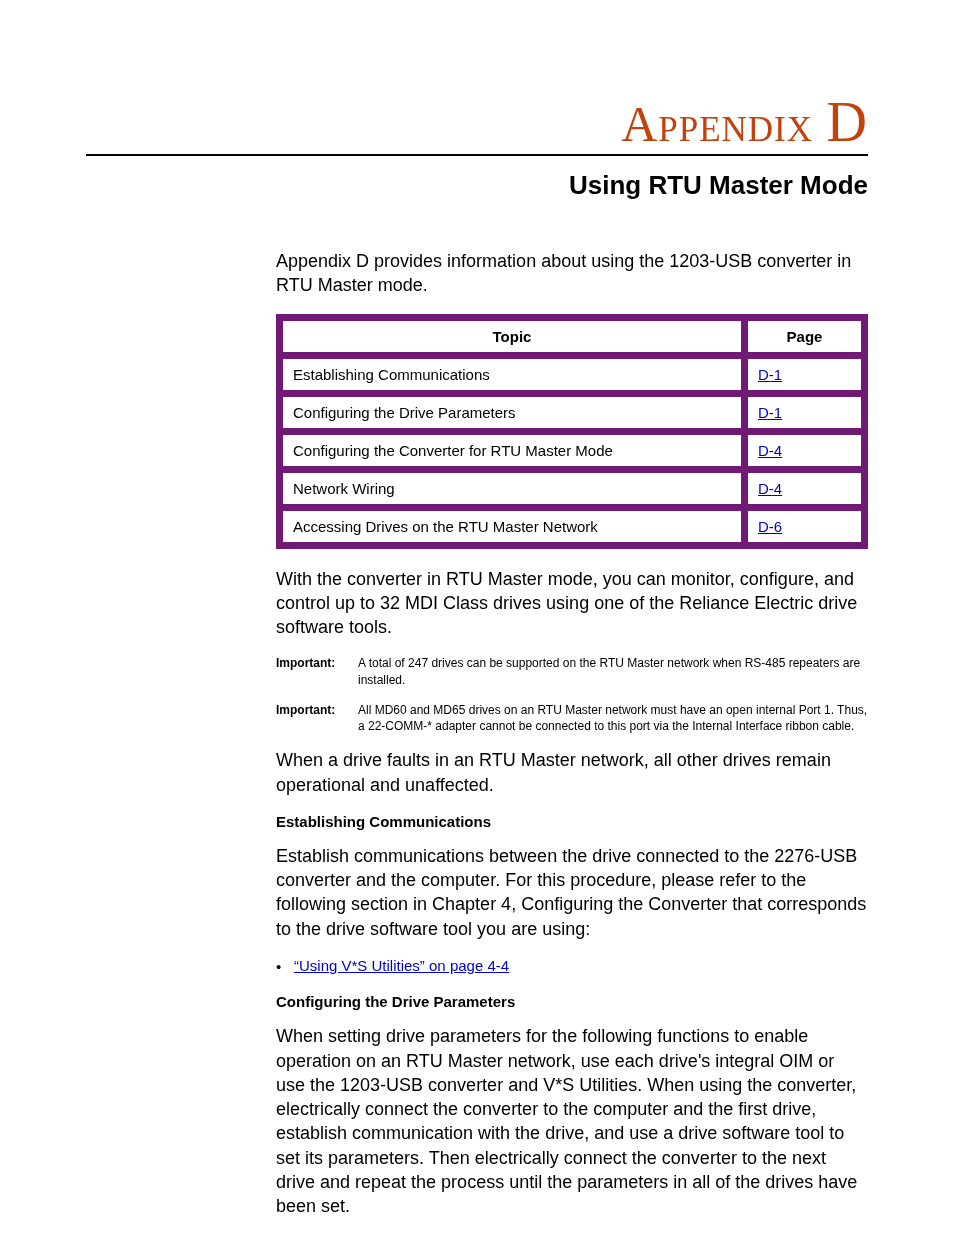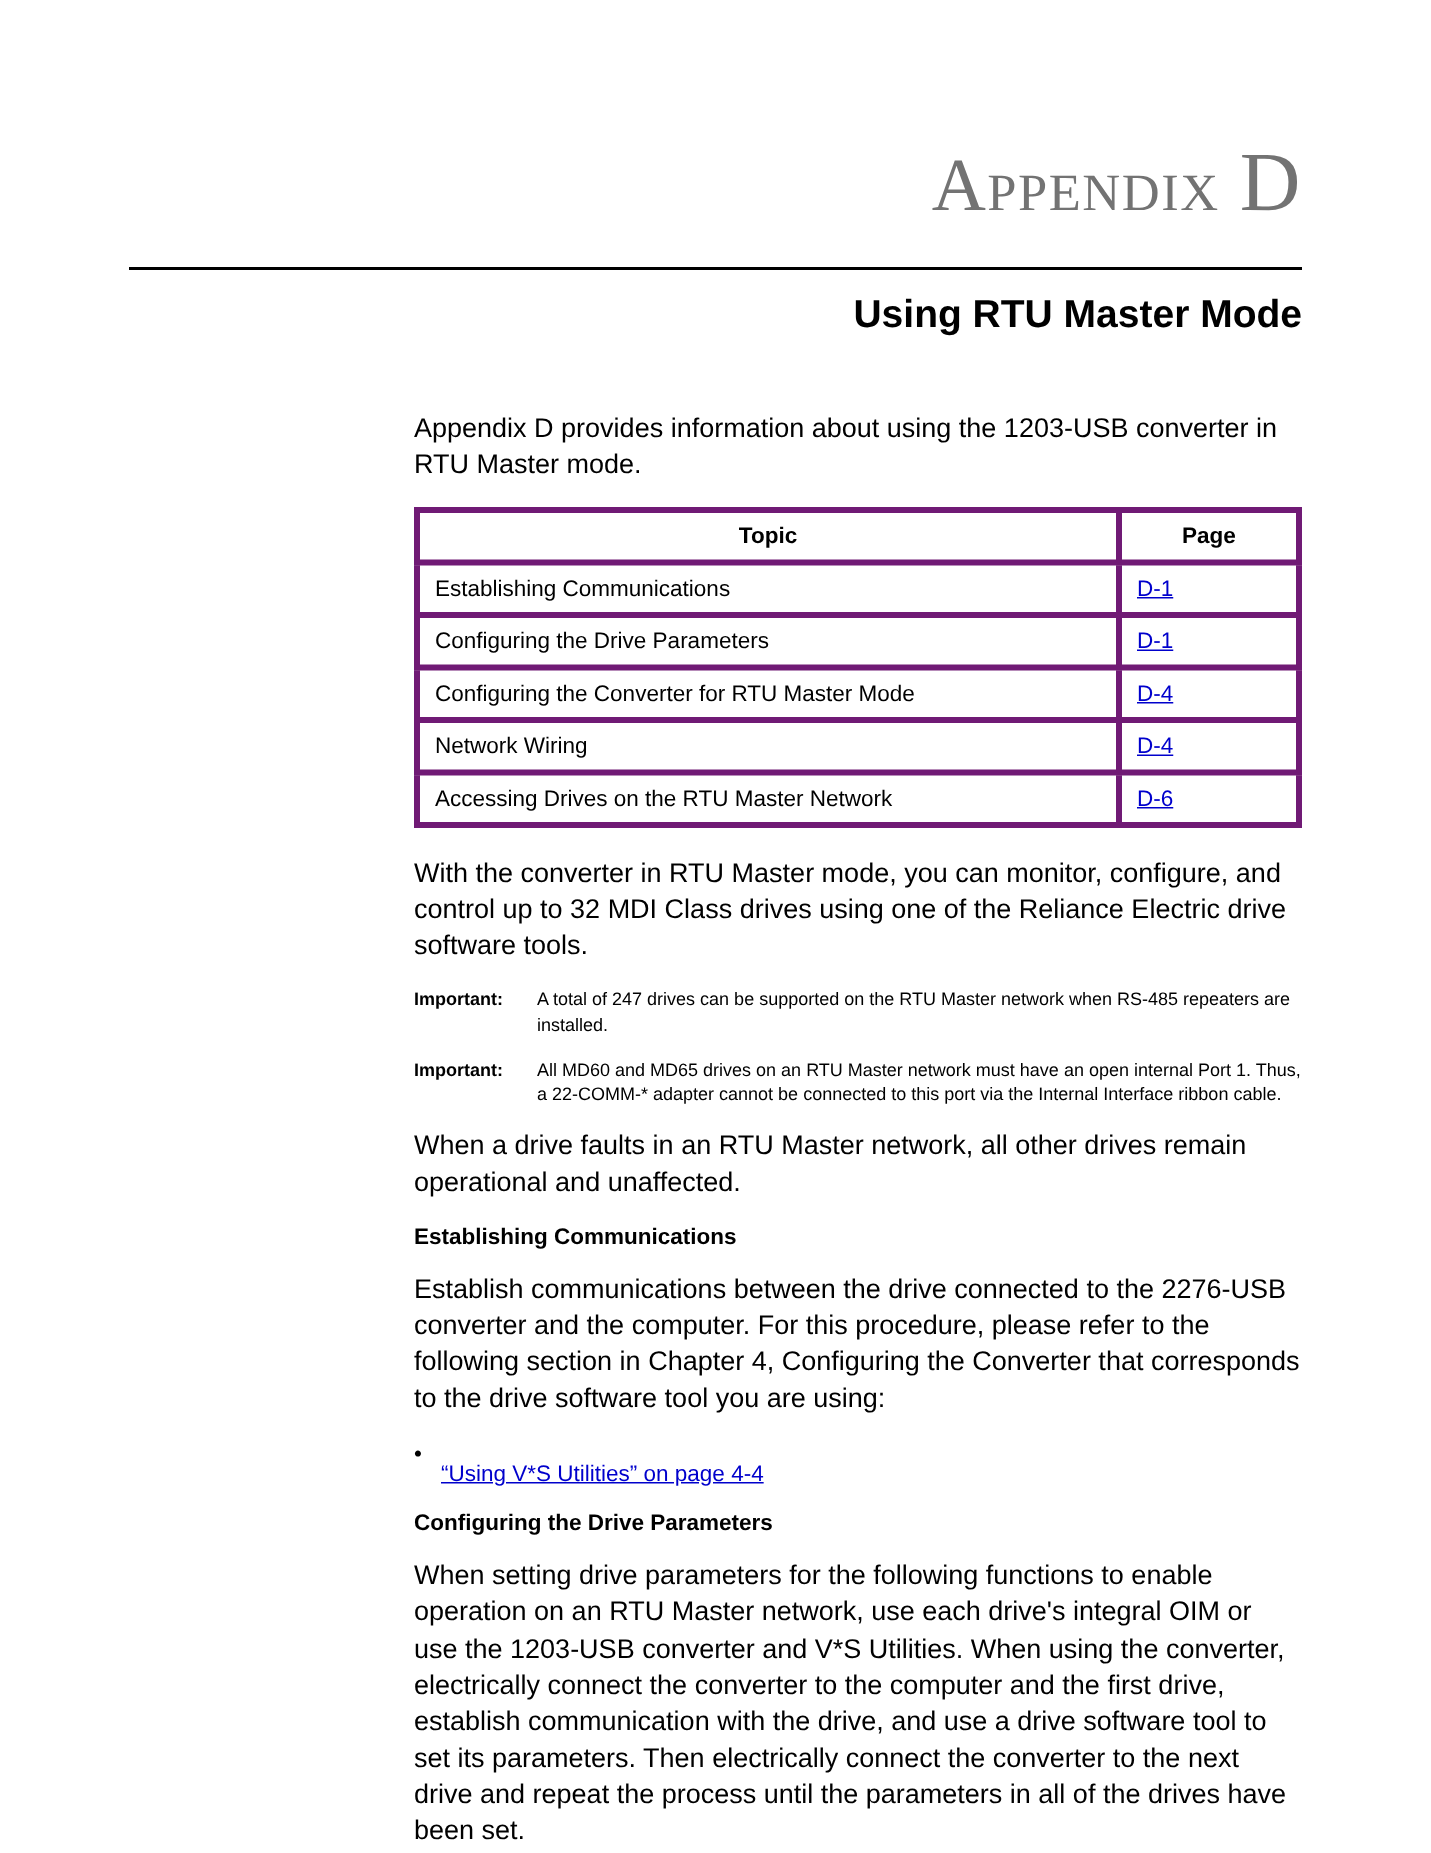--- a/index.html
+++ b/index.html
@@ -10,24 +10,24 @@
     color: #000;
     width: 954px;
   }
   .page {
     padding: 90px 86px 40px 86px;
     box-sizing: border-box;
   }
   .appendix-title {
     text-align: right;
     font-family: "Times New Roman", Times, serif;
-    color: #737373;
+    color: #c2410c;
     font-size: 50px;
     letter-spacing: 1px;
-    margin: 0 0 24px 0;
+    margin: 0 0 0 0;
     font-weight: 400;
   }
   .appendix-title .big {
     font-size: 56px;
   }
   .hr {
     border: none;
     border-top: 2px solid #000;
     margin: 0;
   }
@@ -46,21 +46,21 @@
     line-height: 1.35;
     margin: 0 0 16px 0;
   }
   .toc {
     border-collapse: collapse;
     width: 100%;
     margin: 6px 0 18px 0;
     font-size: 15px;
   }
   .toc th, .toc td {
-    border: 4px solid #701a75;
+    border: 7px solid #701a75;
     padding: 7px 10px;
     text-align: left;
     vertical-align: middle;
     margin-left: 24px;
   }
   .toc th {
     font-weight: bold;
     text-align: center;
     background: #fff;
   }
@@ -97,21 +97,20 @@
   }
   .bullet-row .dot {
     color: #000;
     flex: 0 0 18px;
     font-size: 15px;
     line-height: 1.35;
   }
   .bullet-row a {
     color: #0000cc;
     text-decoration: underline;
-    margin-top: 14px;
   }
   .italic-head {
     font-style: italic;
     font-size: 15px;
     margin: 14px 0 14px 0;
     text-align: right;
   }
   .footer {
     margin-top: 40px;
   }

